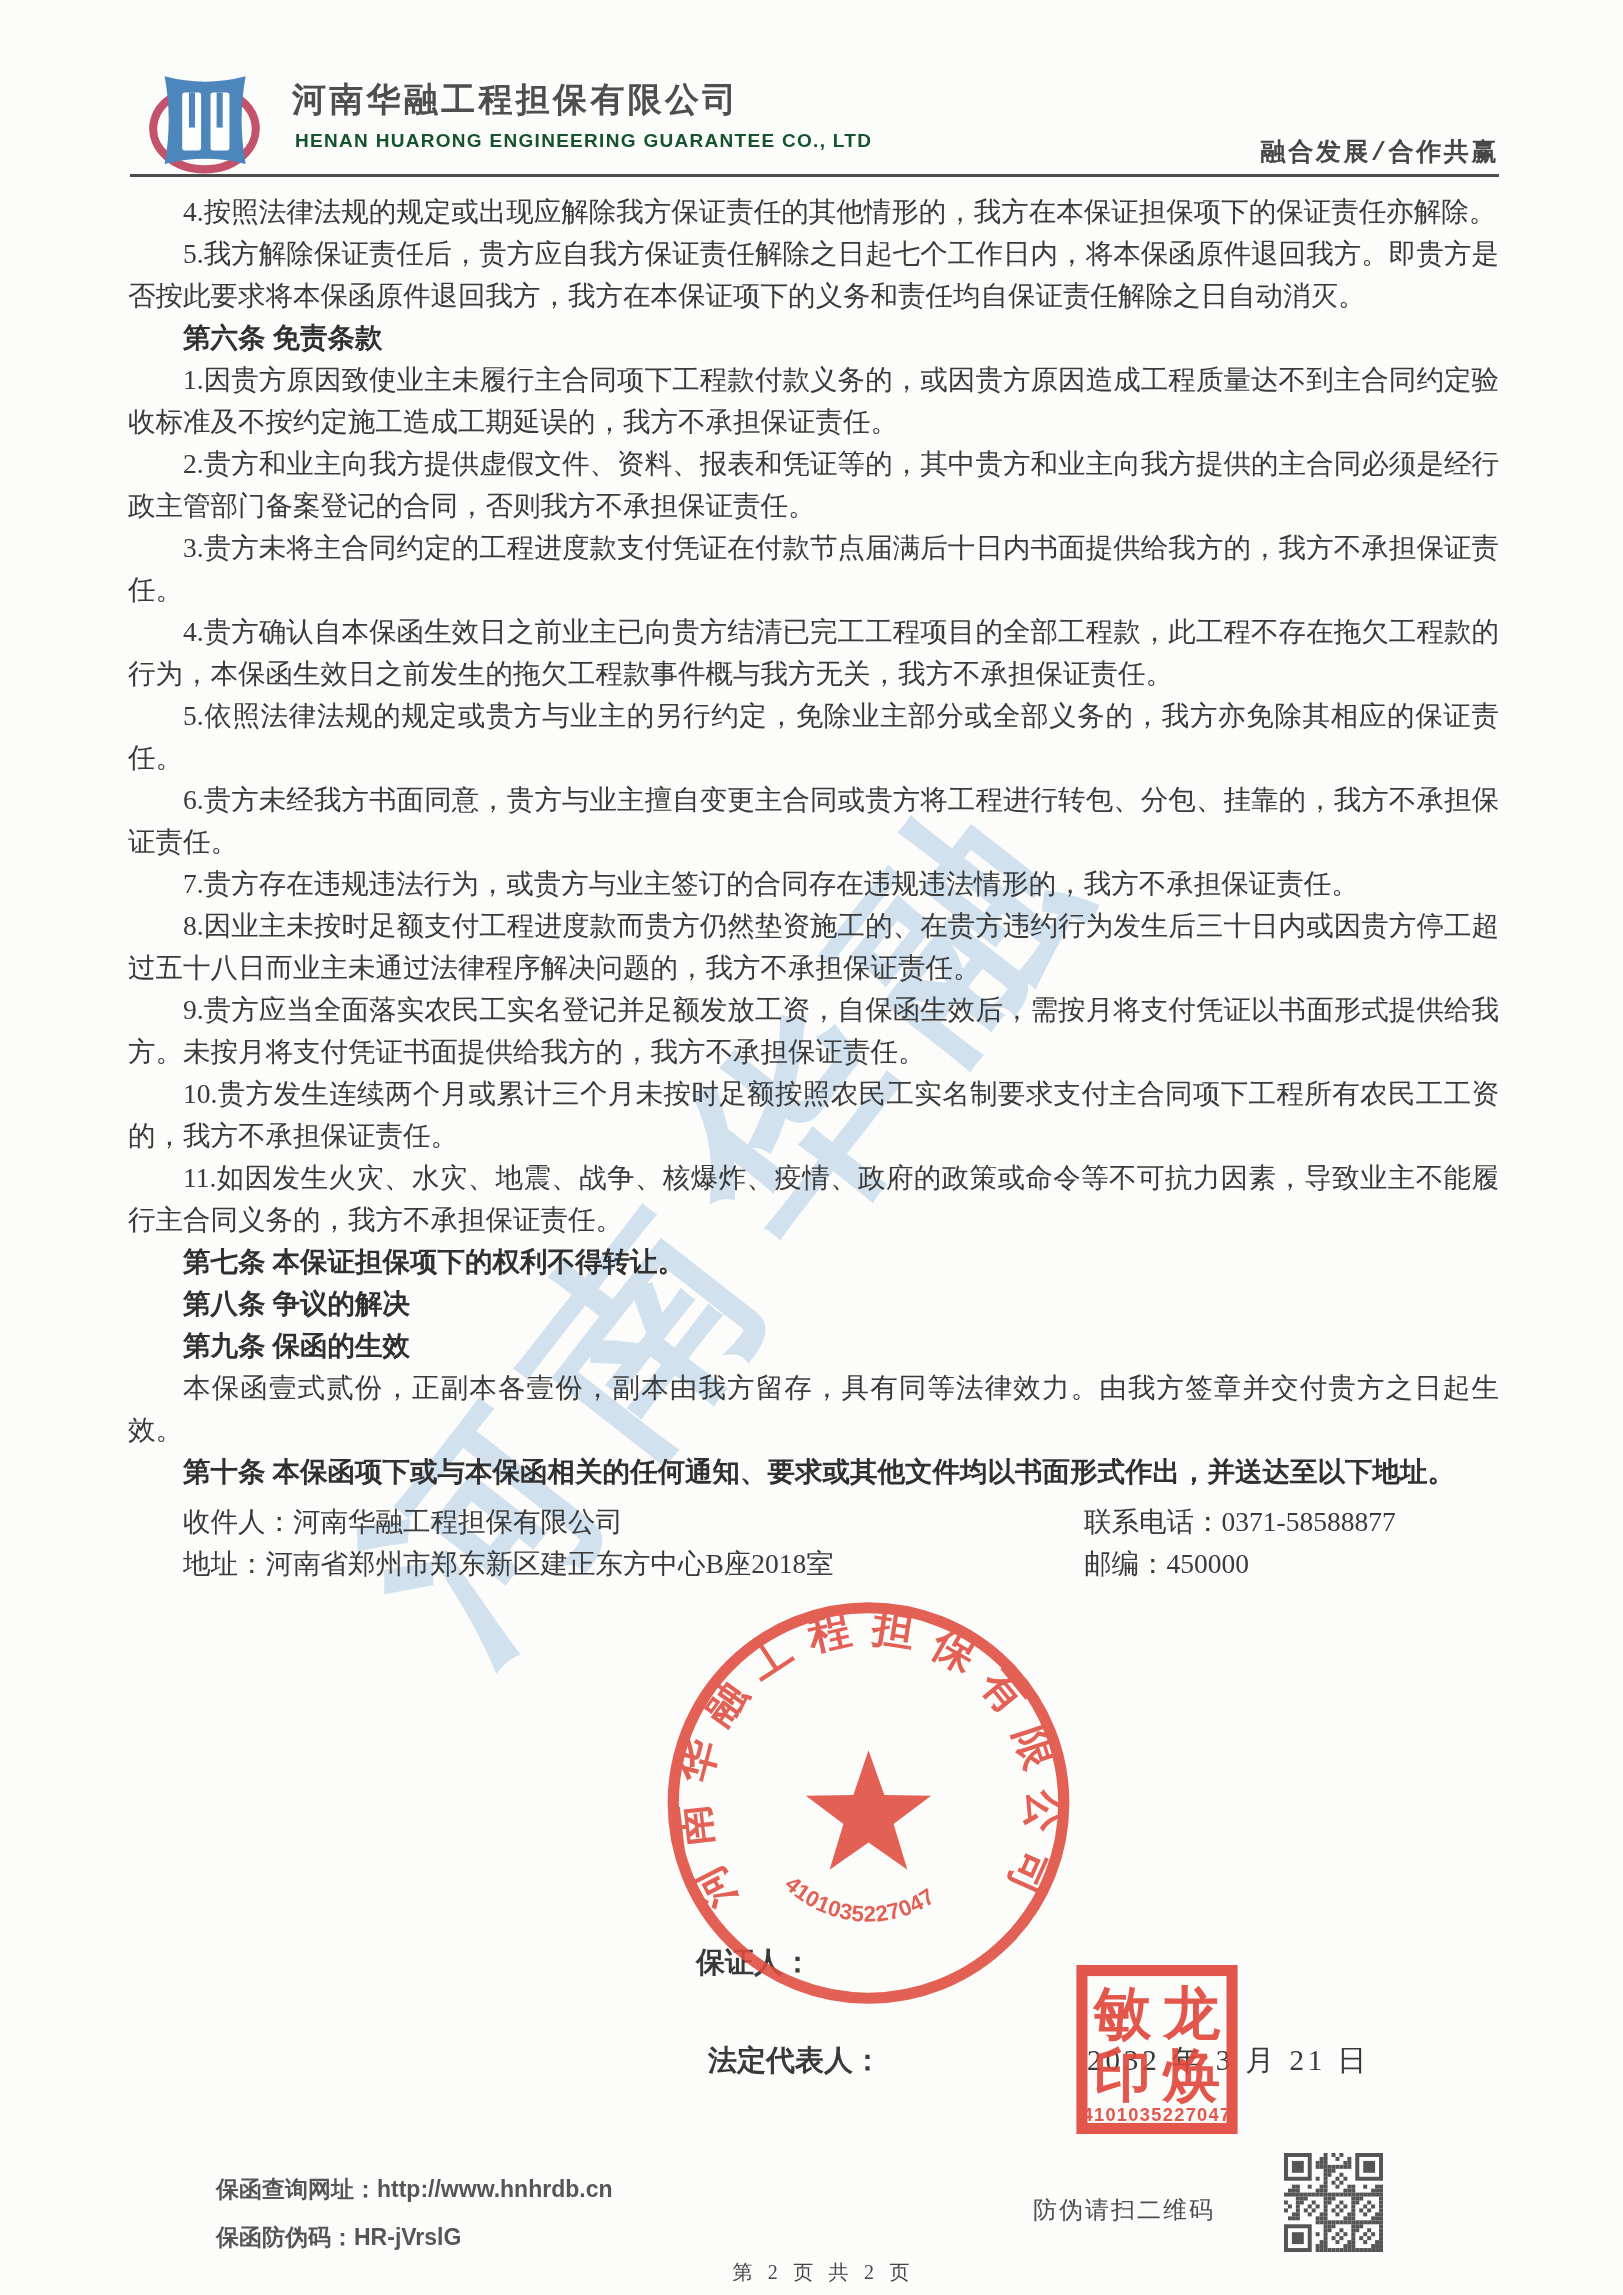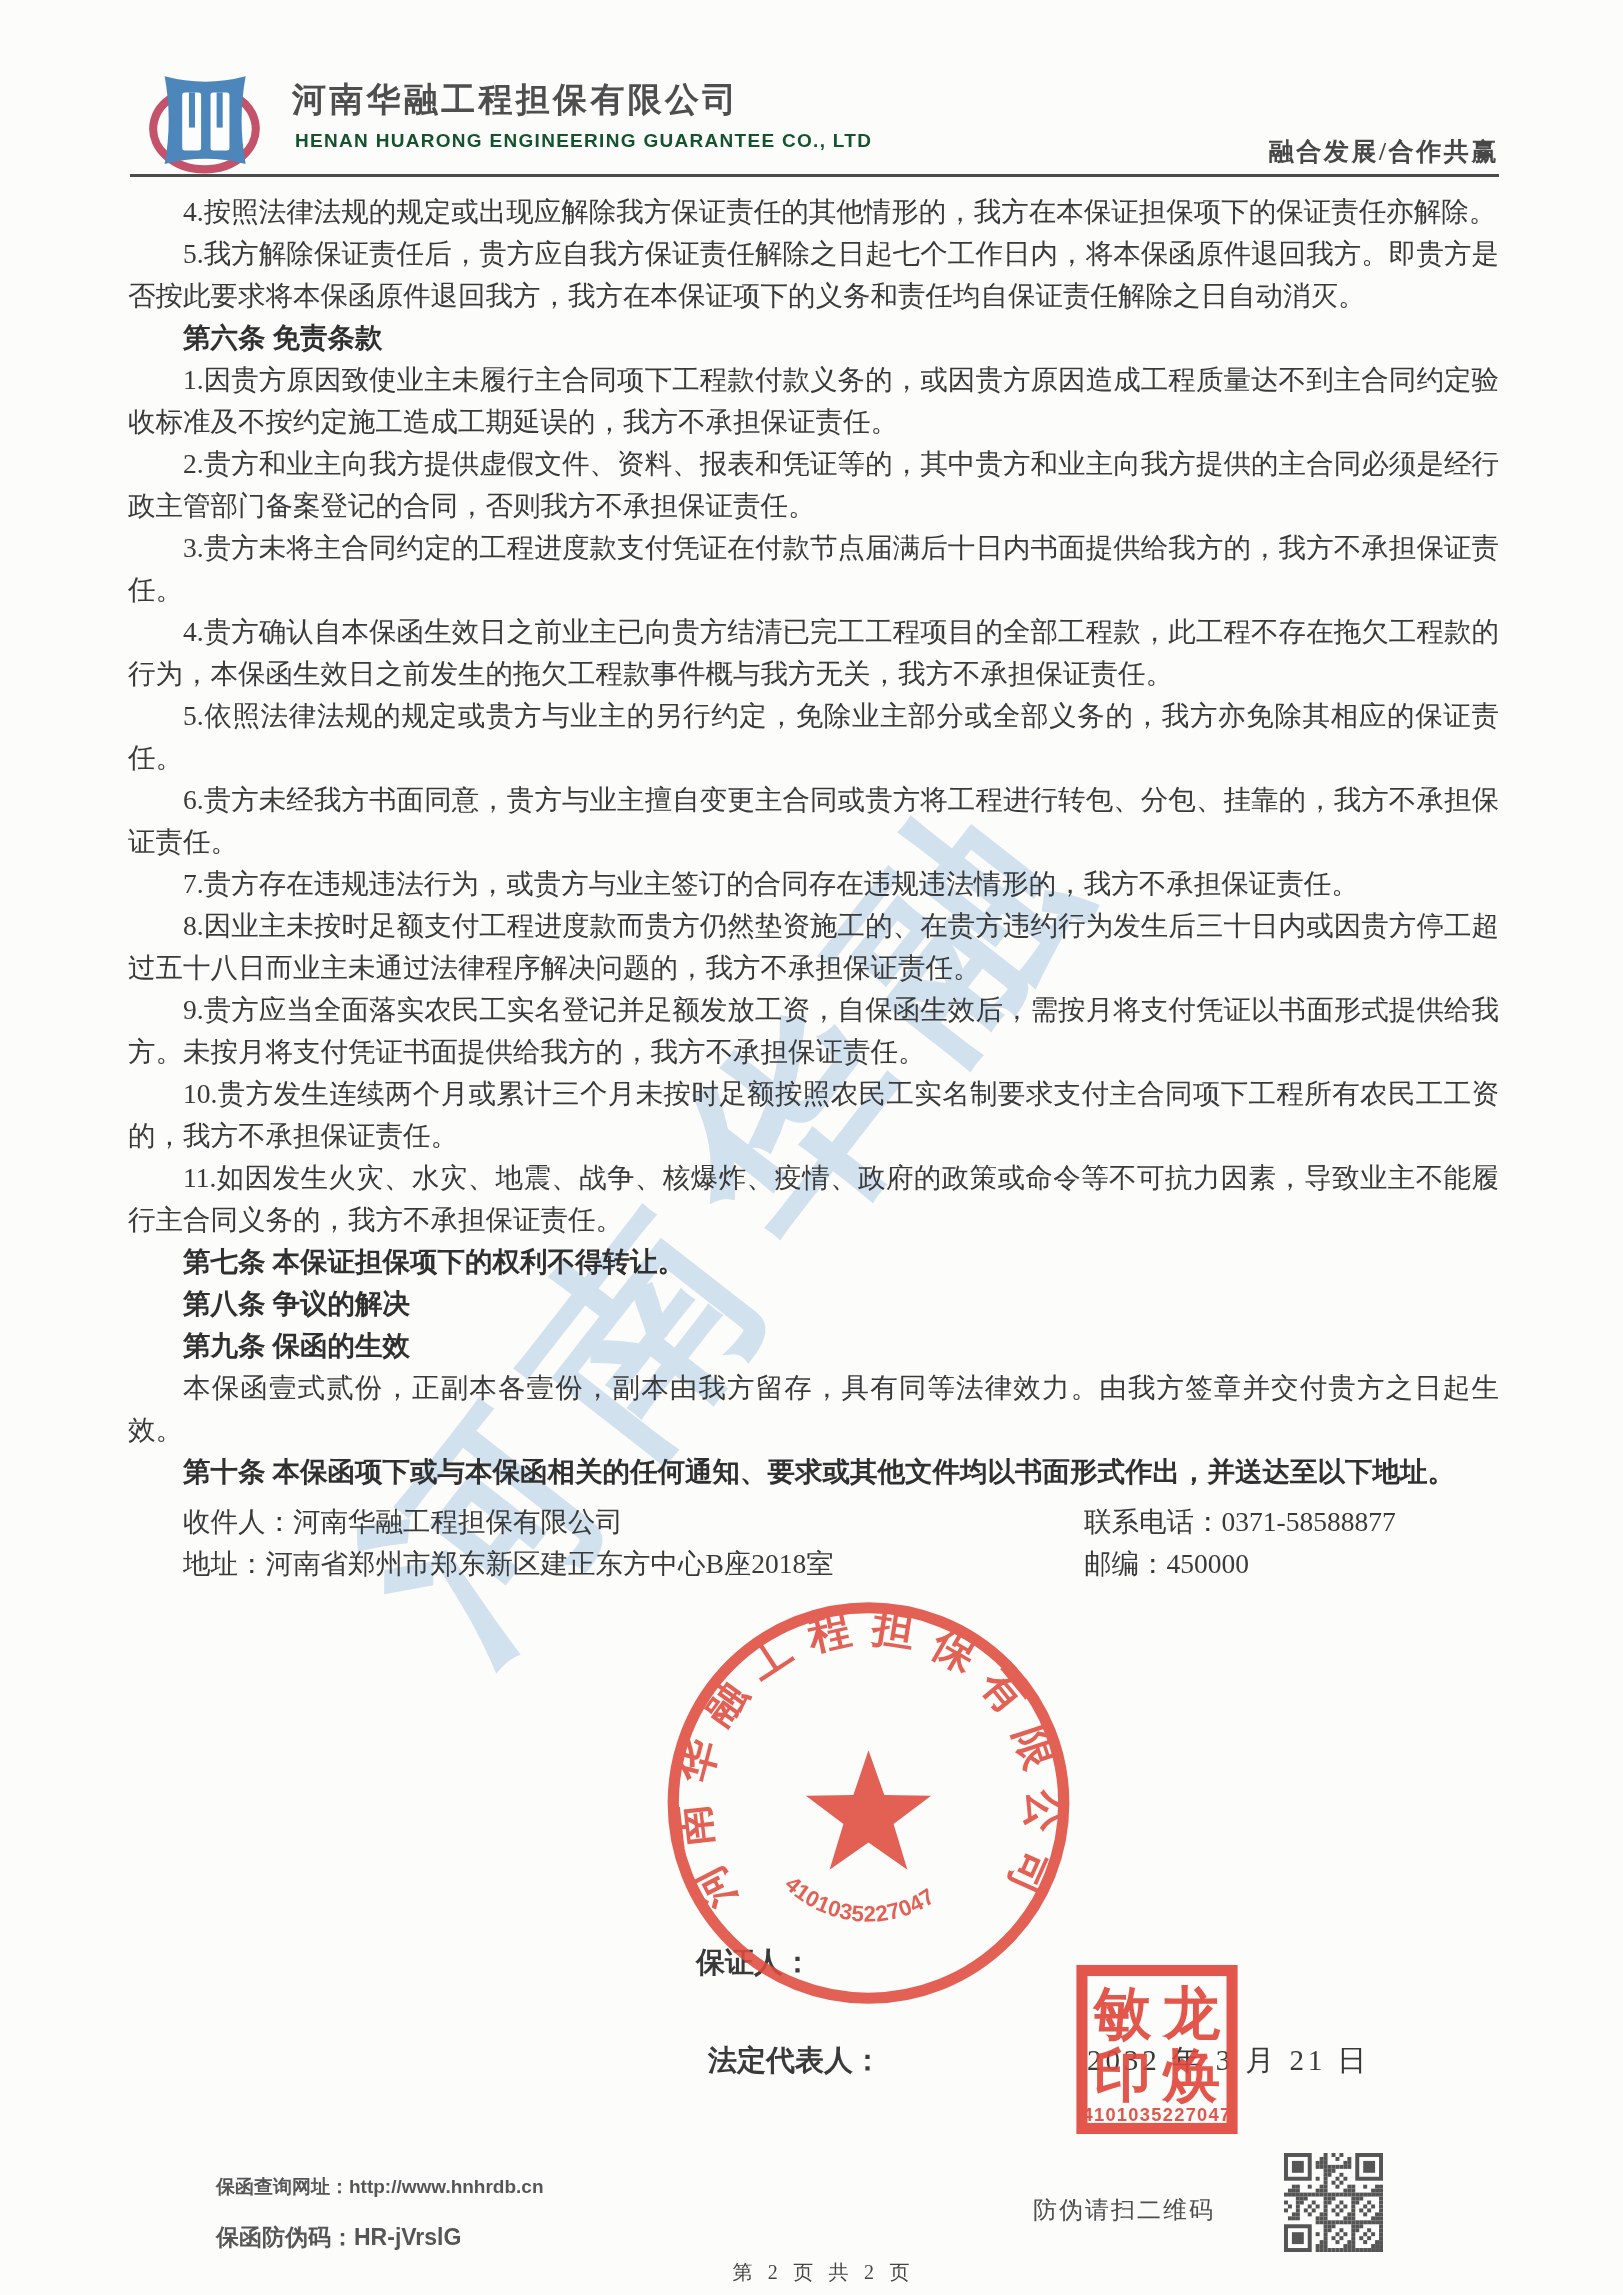--- a/index.html
+++ b/index.html
@@ -22,20 +22,21 @@
   .hdr-en{
     position:absolute;left:295px;top:130px;
     font-family:"Liberation Sans","DejaVu Sans",sans-serif;
     font-size:19px;font-weight:600;letter-spacing:1.3px;color:#14532d;
     white-space:nowrap;
   }
   .hdr-slogan{
     position:absolute;right:124px;top:135px;
     font-size:25px;color:#474747;letter-spacing:2.6px;font-weight:600;
     white-space:nowrap;
+    font-family:Liberation Mono, monospace;
   }
   .hdr-rule{
     position:absolute;left:130px;top:174px;width:1369px;height:3.3px;
     background:#4c4c4c;
   }
   
   .content{
     position:absolute;left:128px;top:191px;width:1371px;
     font-size:27.5px;line-height:42px;text-align:justify;
   }
@@ -61,21 +62,21 @@
     font-size:216px;font-weight:700;letter-spacing:39px;
     color:rgba(140,181,218,0.38);
     font-family:"Liberation Sans","DejaVu Sans",sans-serif;
     pointer-events:none;white-space:nowrap;
   }
   
   .ftr{
     font-family:"Liberation Sans","DejaVu Sans",sans-serif;
     font-weight:700;color:#565656;position:absolute;white-space:nowrap;
   }
-  .ftr-url{left:216px;top:2174px;font-size:19px;}
+  .ftr-url{left:216px;top:2174px;font-size:23px;}
   .ftr-code{left:216px;top:2222px;font-size:23px;}
   .ftr-qrlabel{left:1033px;top:2194px;font-size:24px;font-weight:400;color:#4d4d4d;
     font-family:"Liberation Serif","DejaVu Serif",serif;letter-spacing:2px;}
   .ftr-page{
     position:absolute;left:0;right:0;top:2259px;text-align:center;
     font-size:20px;color:#454545;letter-spacing:5.2px;margin-left:24px;
   }
   .qr{position:absolute;left:1284px;top:2153px;width:99px;height:99px;}
 </style>
 </head>

